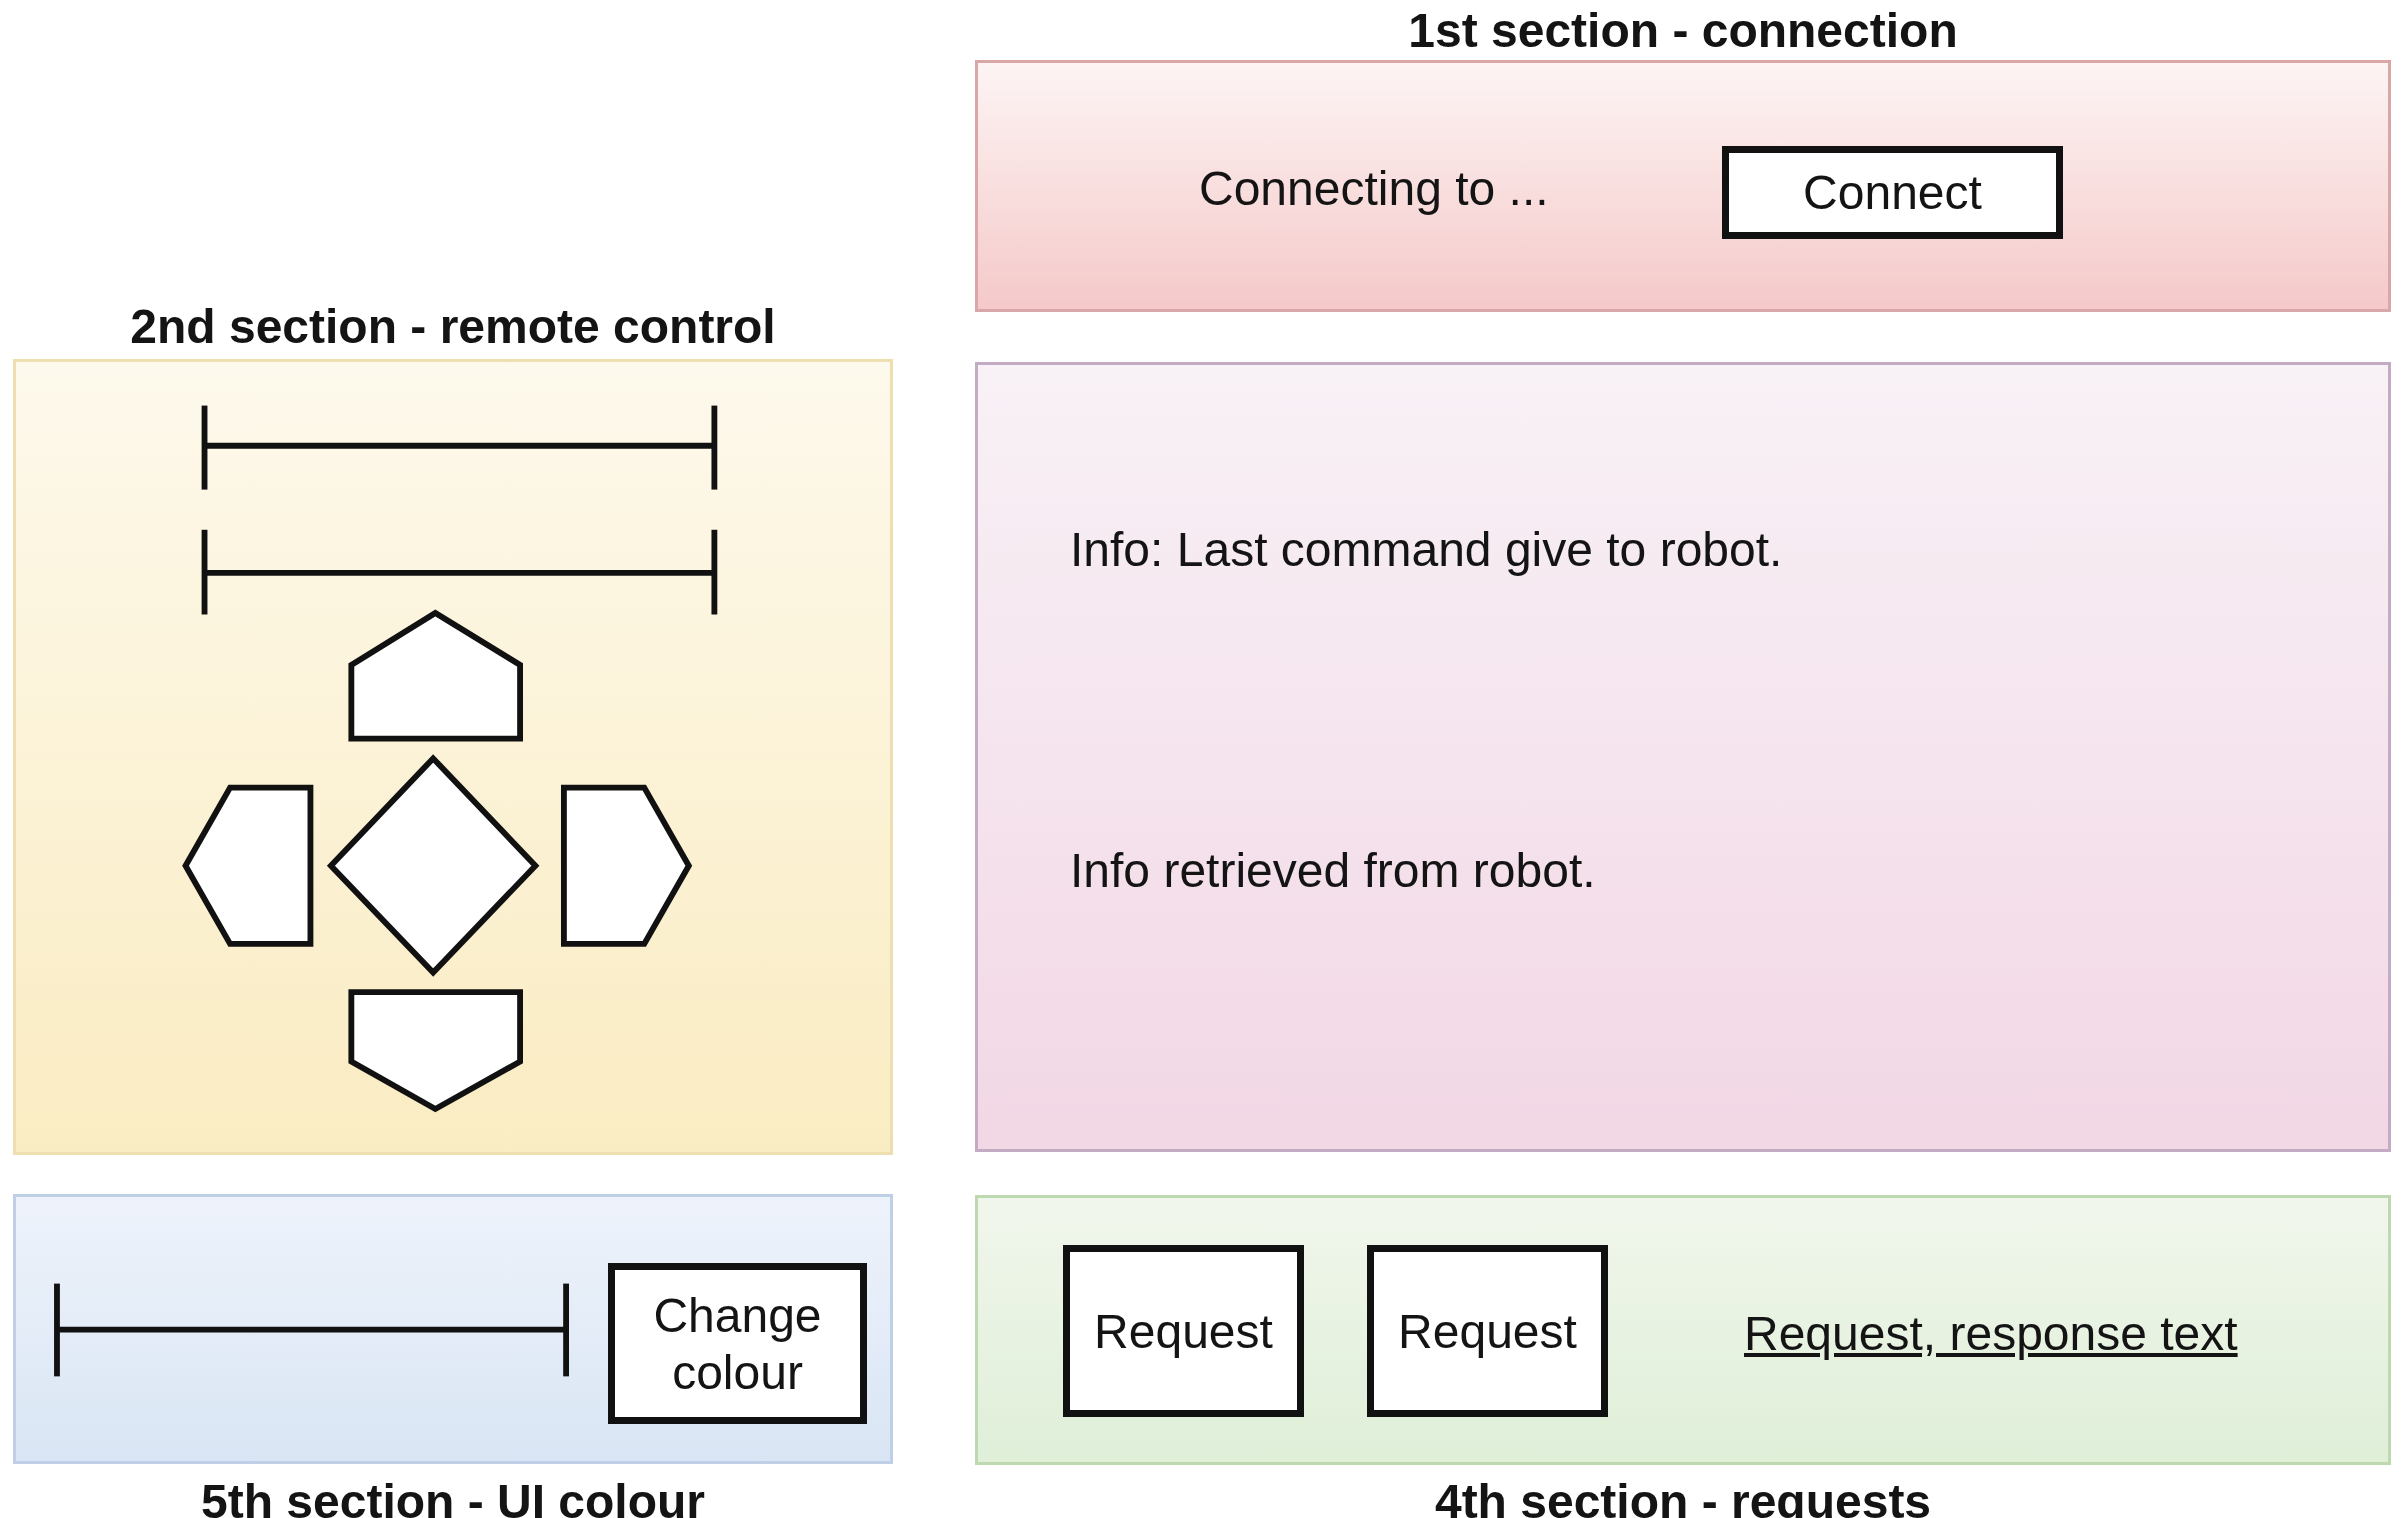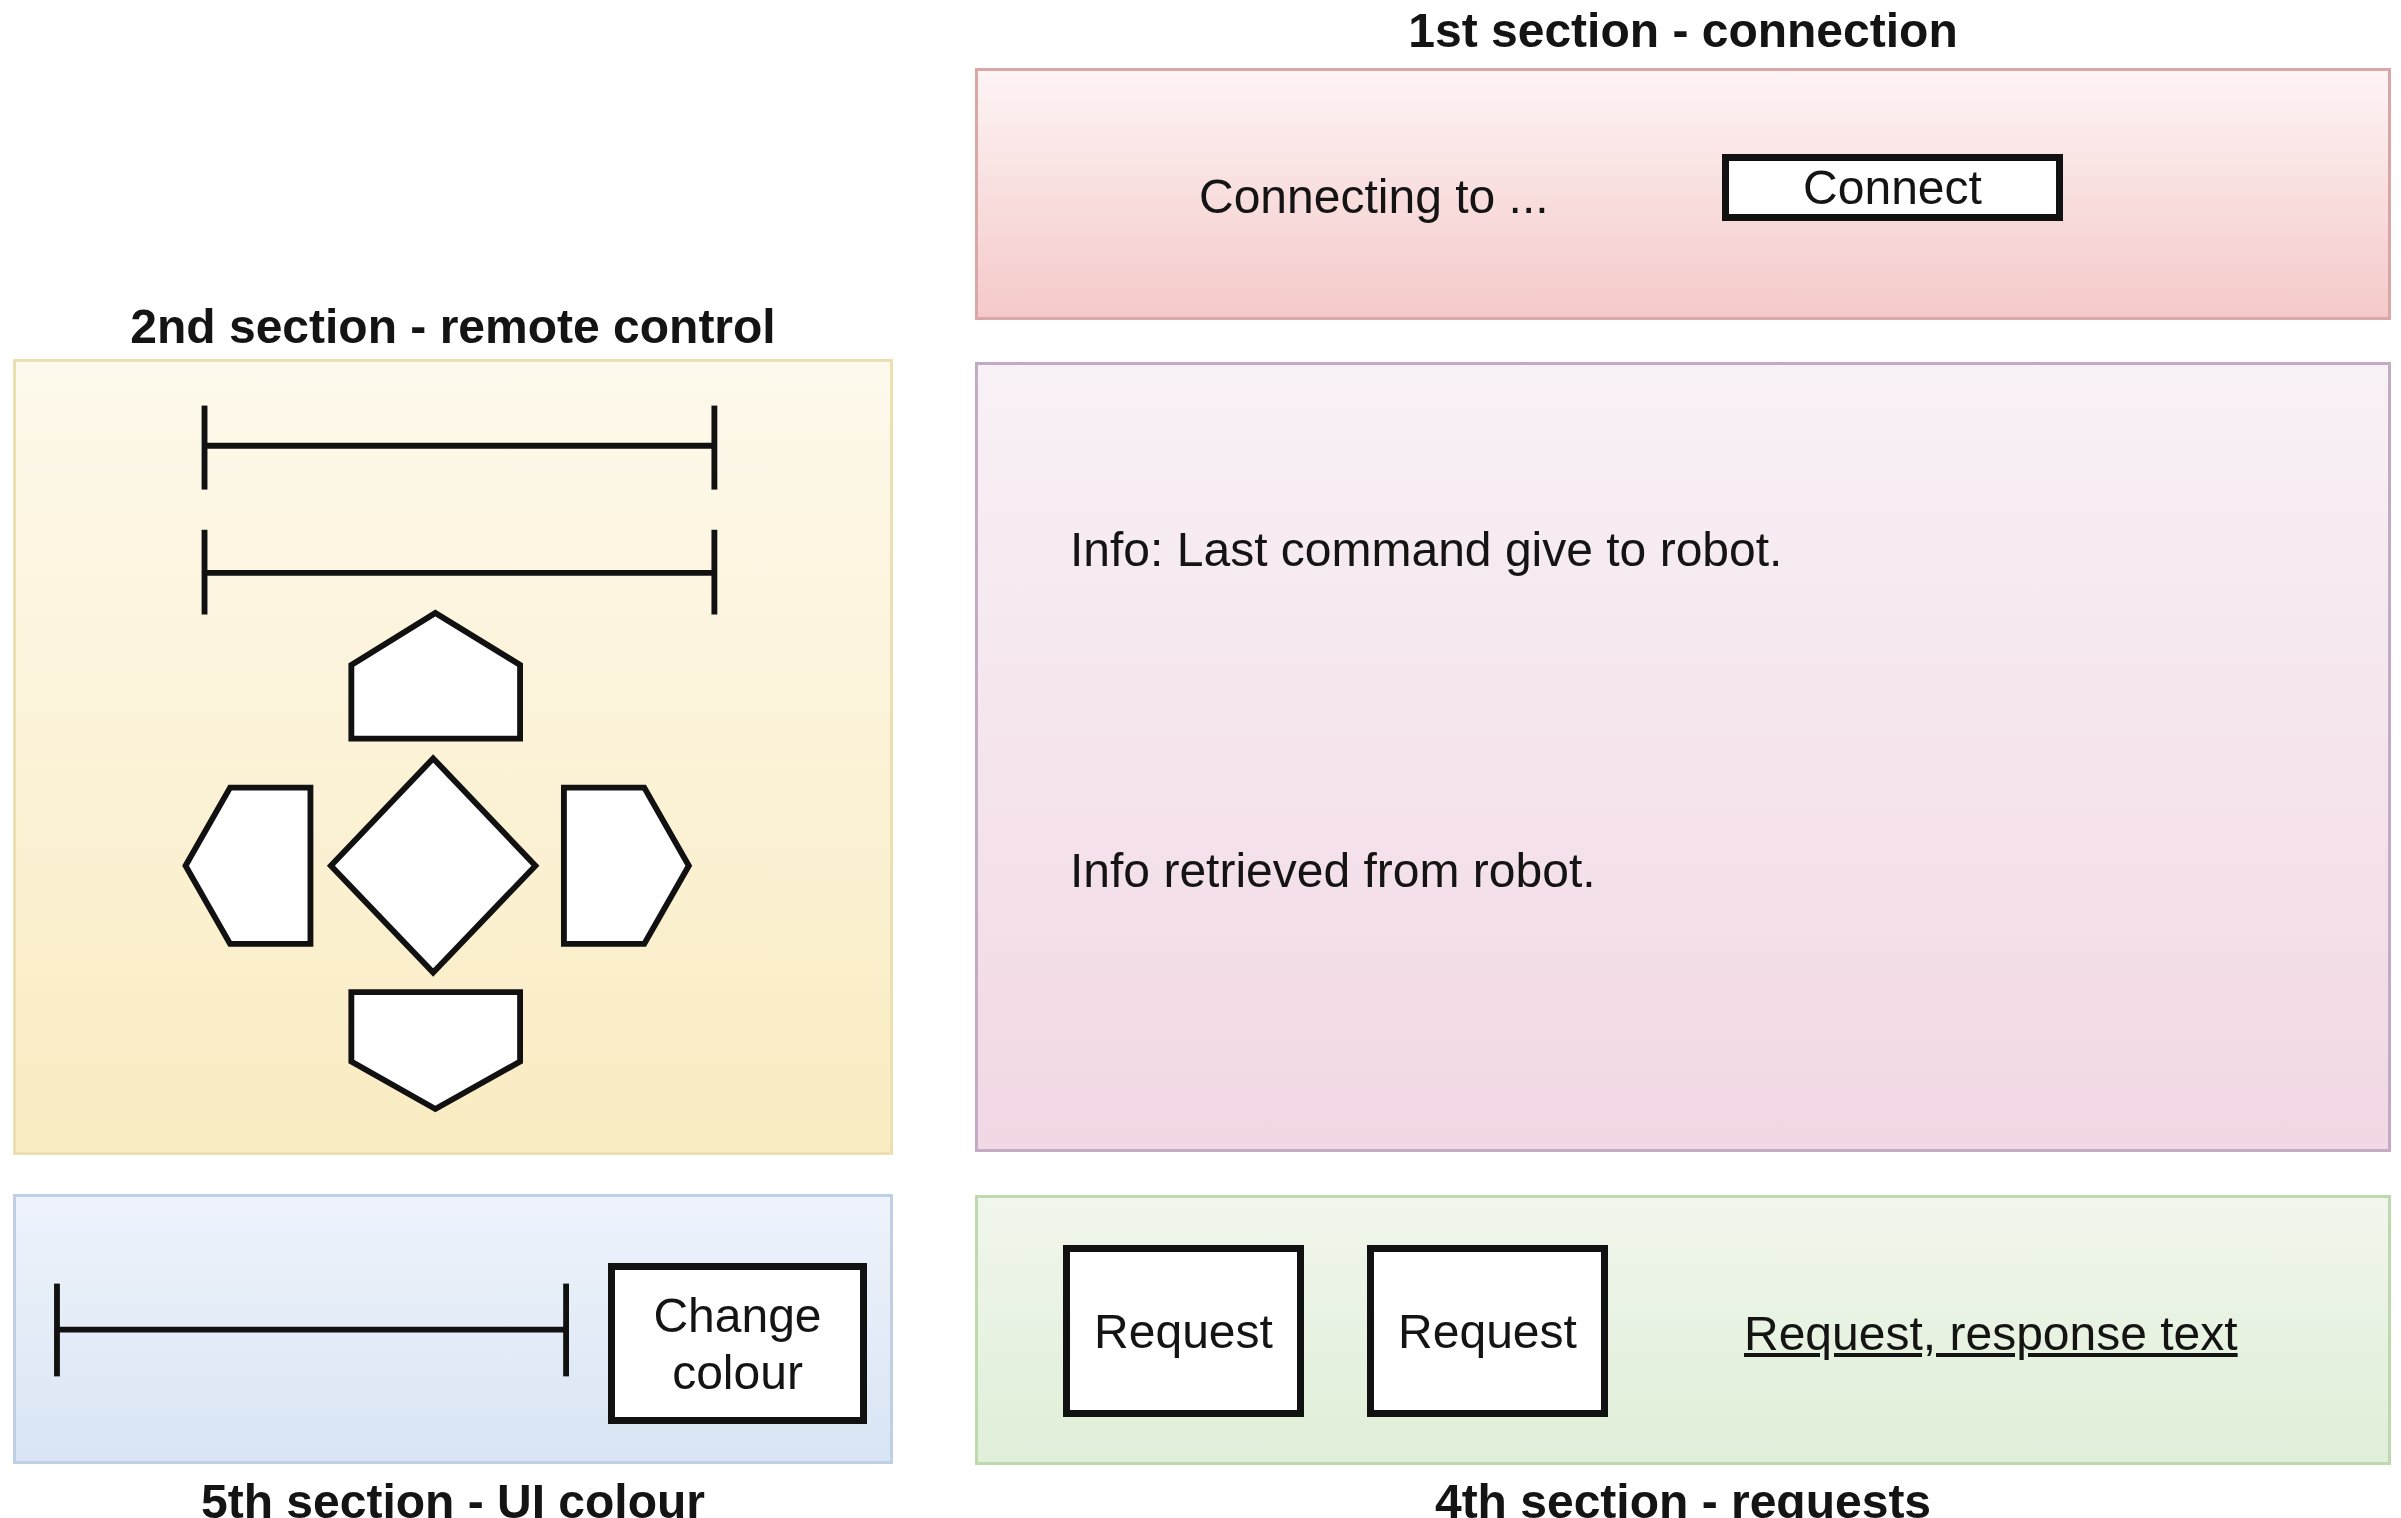--- a/index.html
+++ b/index.html
@@ -10,21 +10,21 @@
     font-family:"Liberation Sans", sans-serif;
     color:#141414;
     overflow:hidden;
   }
   .section{
     position:absolute;
     box-sizing:border-box;
     border:3.7px solid transparent;
   }
   .sec-connection{
-    left:975px;top:68px;width:1416px;height:252px;
+    left:975px;top:60px;width:1416px;height:252px;
     border-color:#d9a7a7;
     background:linear-gradient(180deg,#fdf4f4 0%,#f5c9c9 100%);
   }
   .sec-remote{
     left:13px;top:359px;width:880px;height:796px;
     border-color:#eddfb0;
     background:linear-gradient(180deg,#fdf9ec 0%,#faecc2 100%);
   }
   .sec-info{
     left:975px;top:362px;width:1416px;height:790px;
@@ -87,21 +87,21 @@
   <div class="label title-center" style="left:975px;top:1.5px;width:1416px;">1st section - connection</div>
 
   <div class="label title-center" style="left:13px;top:298px;width:880px;">2nd section - remote control</div>
 
   <div class="label title-center" style="left:13px;top:1473px;width:880px;">5th section - UI colour</div>
 
   <div class="label title-center" style="left:975px;top:1473px;width:1416px;">4th section - requests</div>
 
   <div class="section sec-connection">
     <div class="label" style="left:221px;top:97px;">Connecting to ...</div>
-    <div class="btn" style="left:744px;top:83px;width:341px;height:67px;">Connect</div>
+    <div class="btn" style="left:744px;top:83px;width:341px;height:93px;">Connect</div>
   </div>
 
   <div class="section sec-info">
     <div class="label" style="left:92px;top:156px;">Info: Last command give to robot.</div>
     <div class="label" style="left:92px;top:477px;">Info retrieved from robot.</div>
   </div>
 
   <div class="section sec-remote"></div>
 
   <div class="section sec-uicolour">

